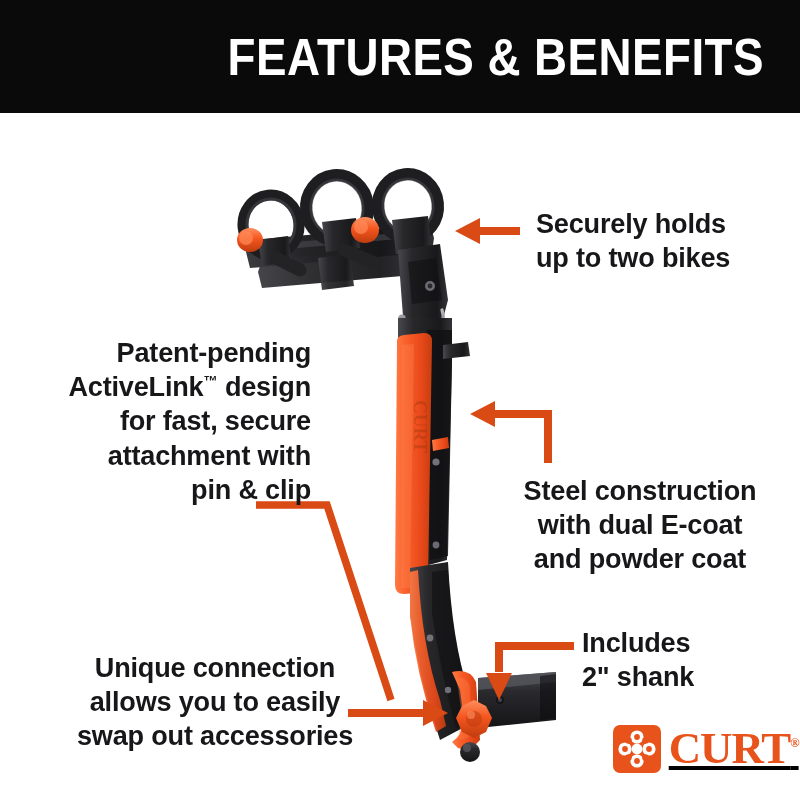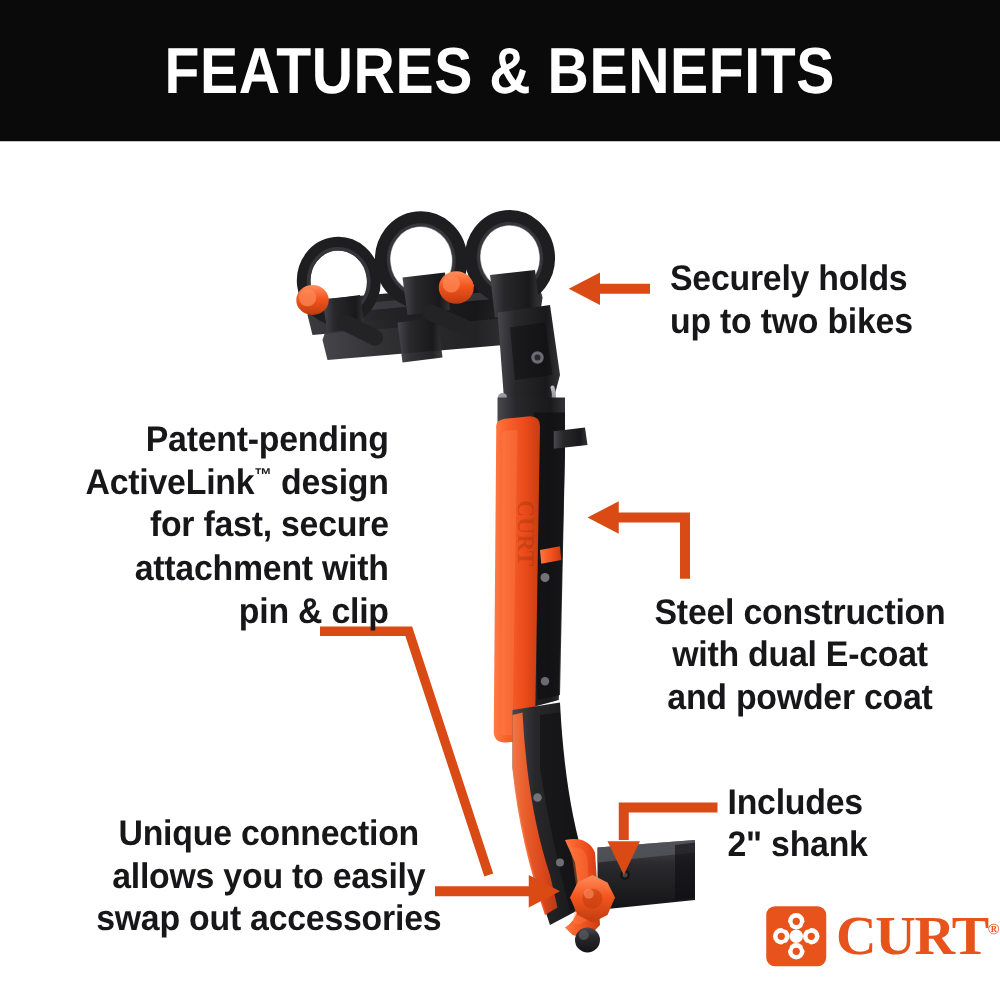--- a/index.html
+++ b/index.html
@@ -8,21 +8,21 @@
     background:#ffffff;
     font-family:"Liberation Sans", sans-serif;
     position:relative;
     overflow:hidden;
   }
 
   
   .banner{
     position:absolute; left:0; top:0; width:800px; height:113px;
     background:#0a0a0a;
-    display:flex; align-items:center; justify-content:center;
+    display:flex; align-items:center; justify-content:flex-end;
   }
   .banner-title{
     color:#ffffff;
     font-family:"Liberation Sans", sans-serif;
     font-weight:bold;
     font-size:52px;
     letter-spacing:0.5px;
     transform:scaleX(0.88);
     transform-origin:center center;
     white-space:nowrap;
@@ -50,21 +50,21 @@
 
   .sup{ font-size:0.52em; vertical-align:super; letter-spacing:0; }
 
   
   svg.layer{ position:absolute; left:0; top:0; width:800px; height:800px; }
   svg.layer.arrows{ pointer-events:none; }
 
   
   .logo{
     position:absolute; left:612px; top:724px;
-    display:flex; align-items:center; gap:8px;
+    display:flex; align-items:center; gap:8px;text-decoration:underline;
   }
   .logo-word{
     color:#E8531C;
     font-family:"Liberation Serif", serif;
     font-weight:bold;
     font-size:44px;
     line-height:1;
     letter-spacing:-1px;
     transform:scaleX(1.02);
   }

